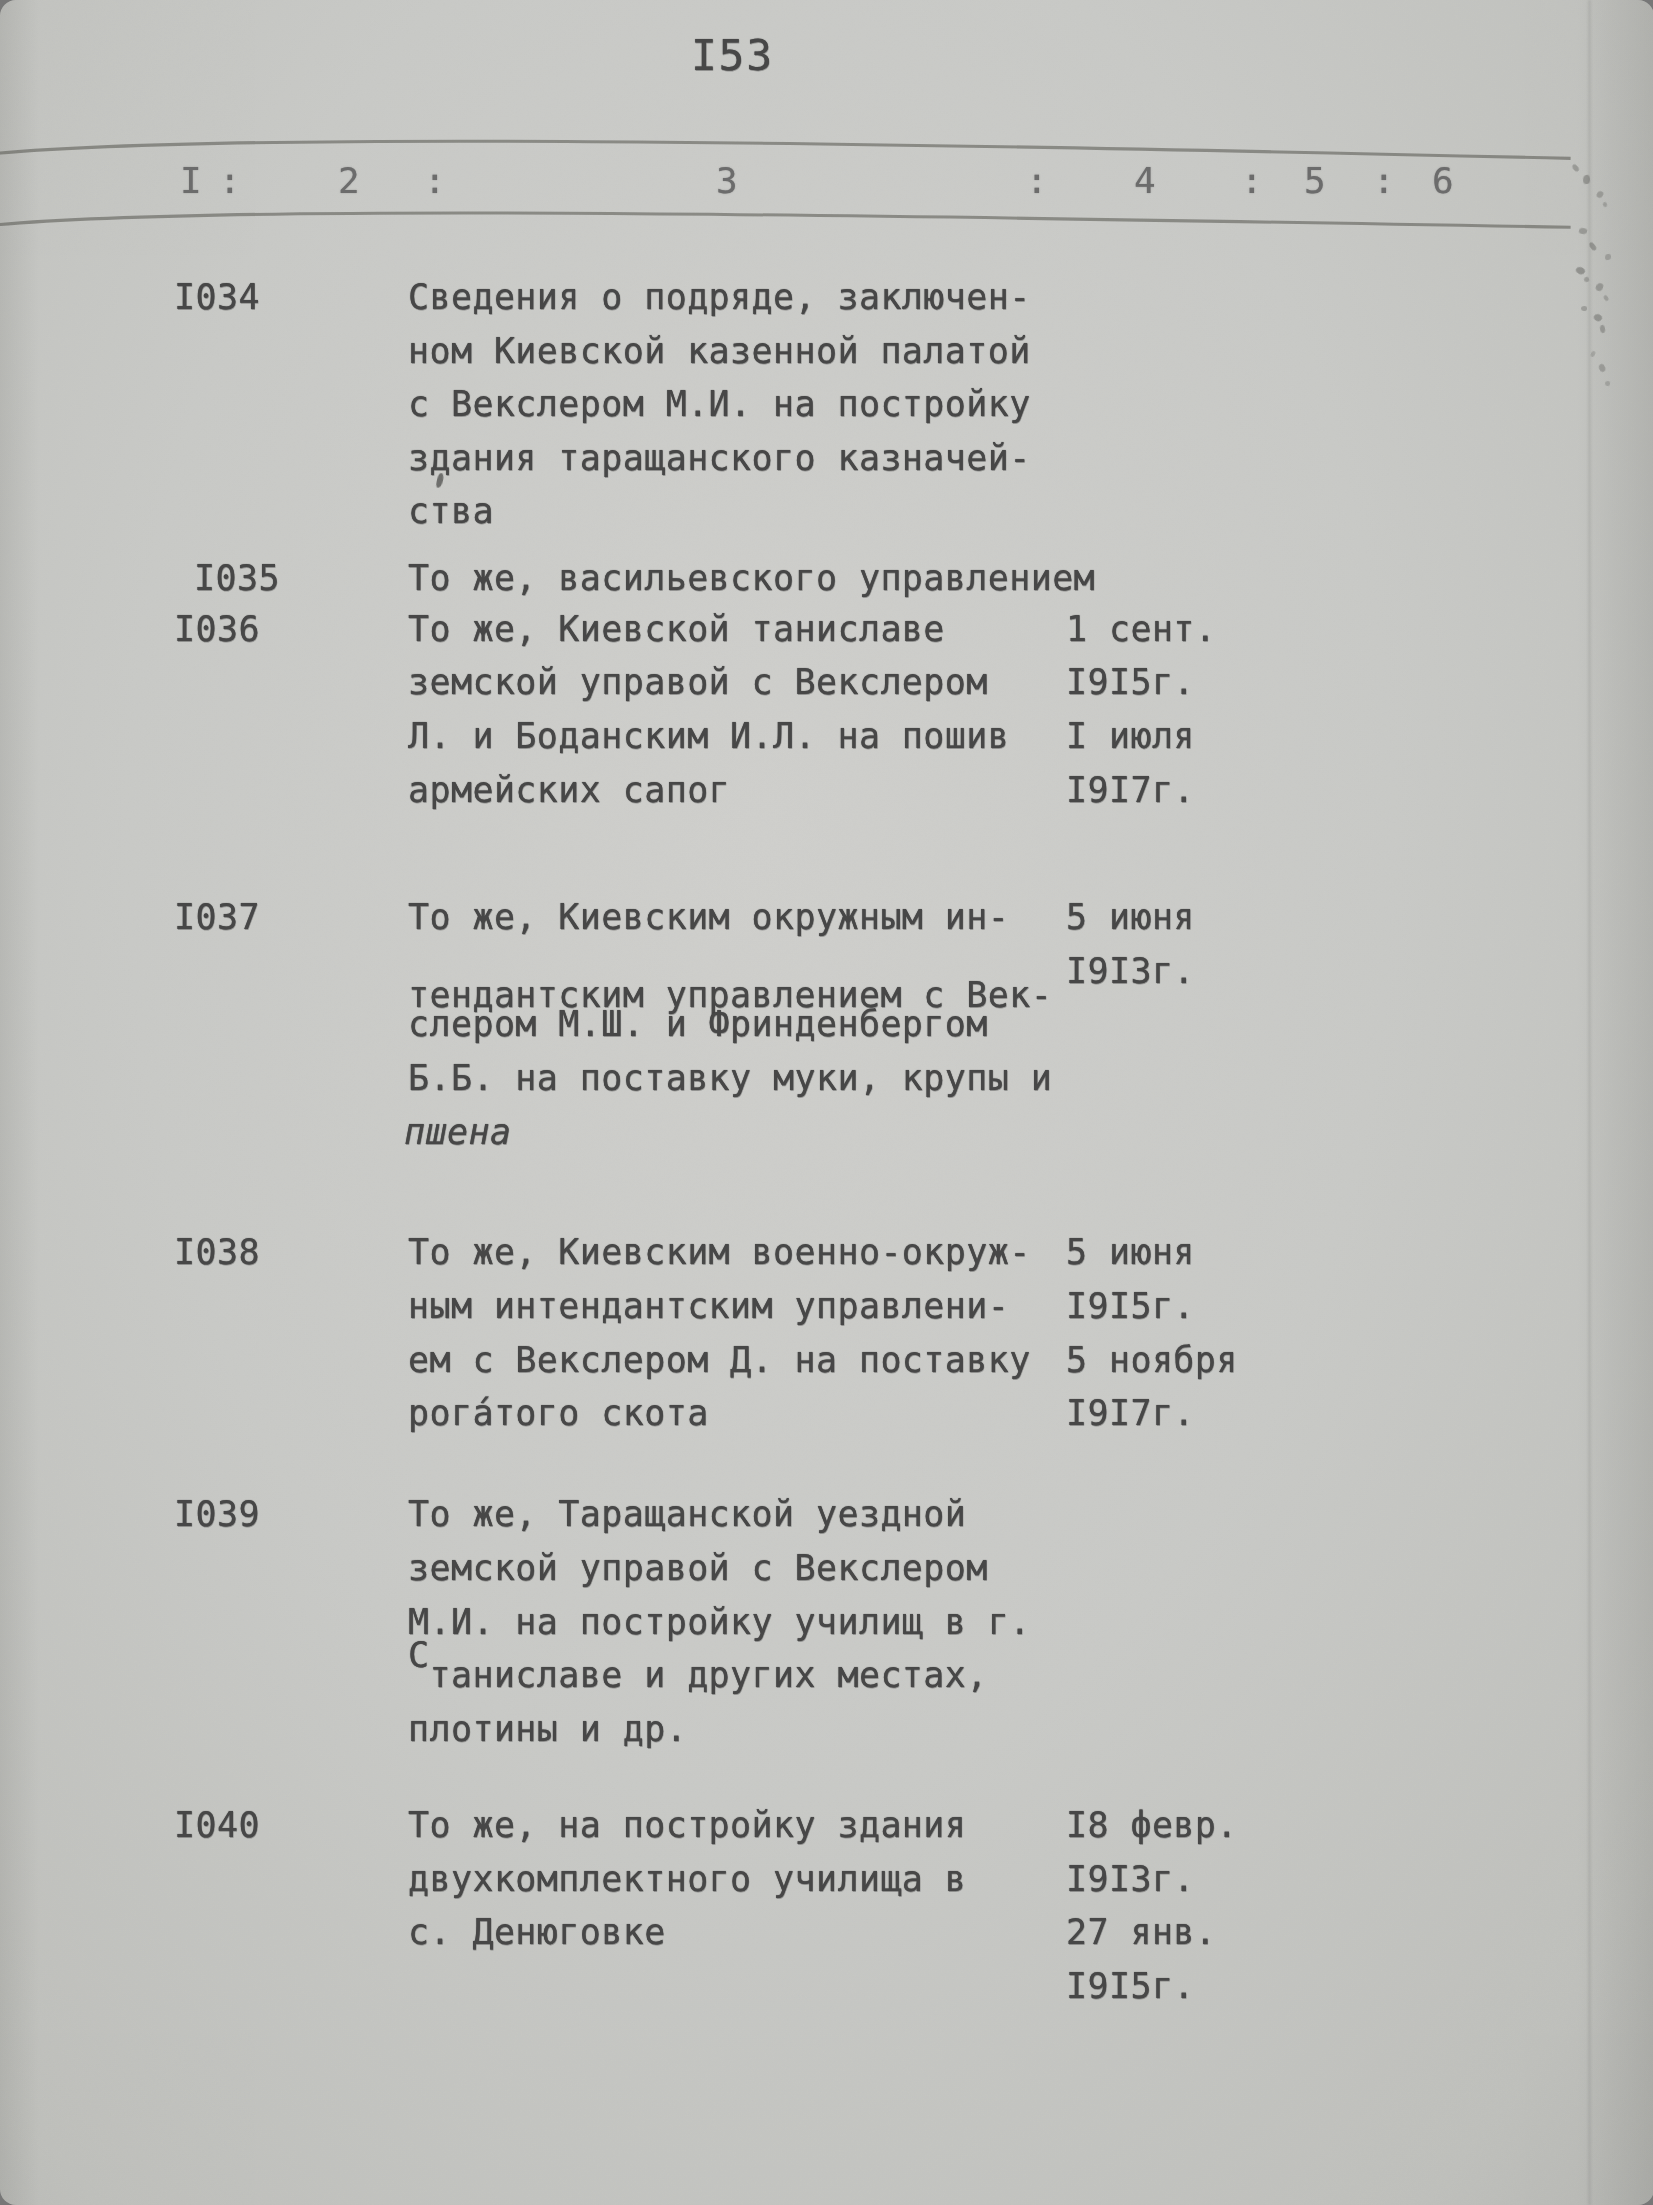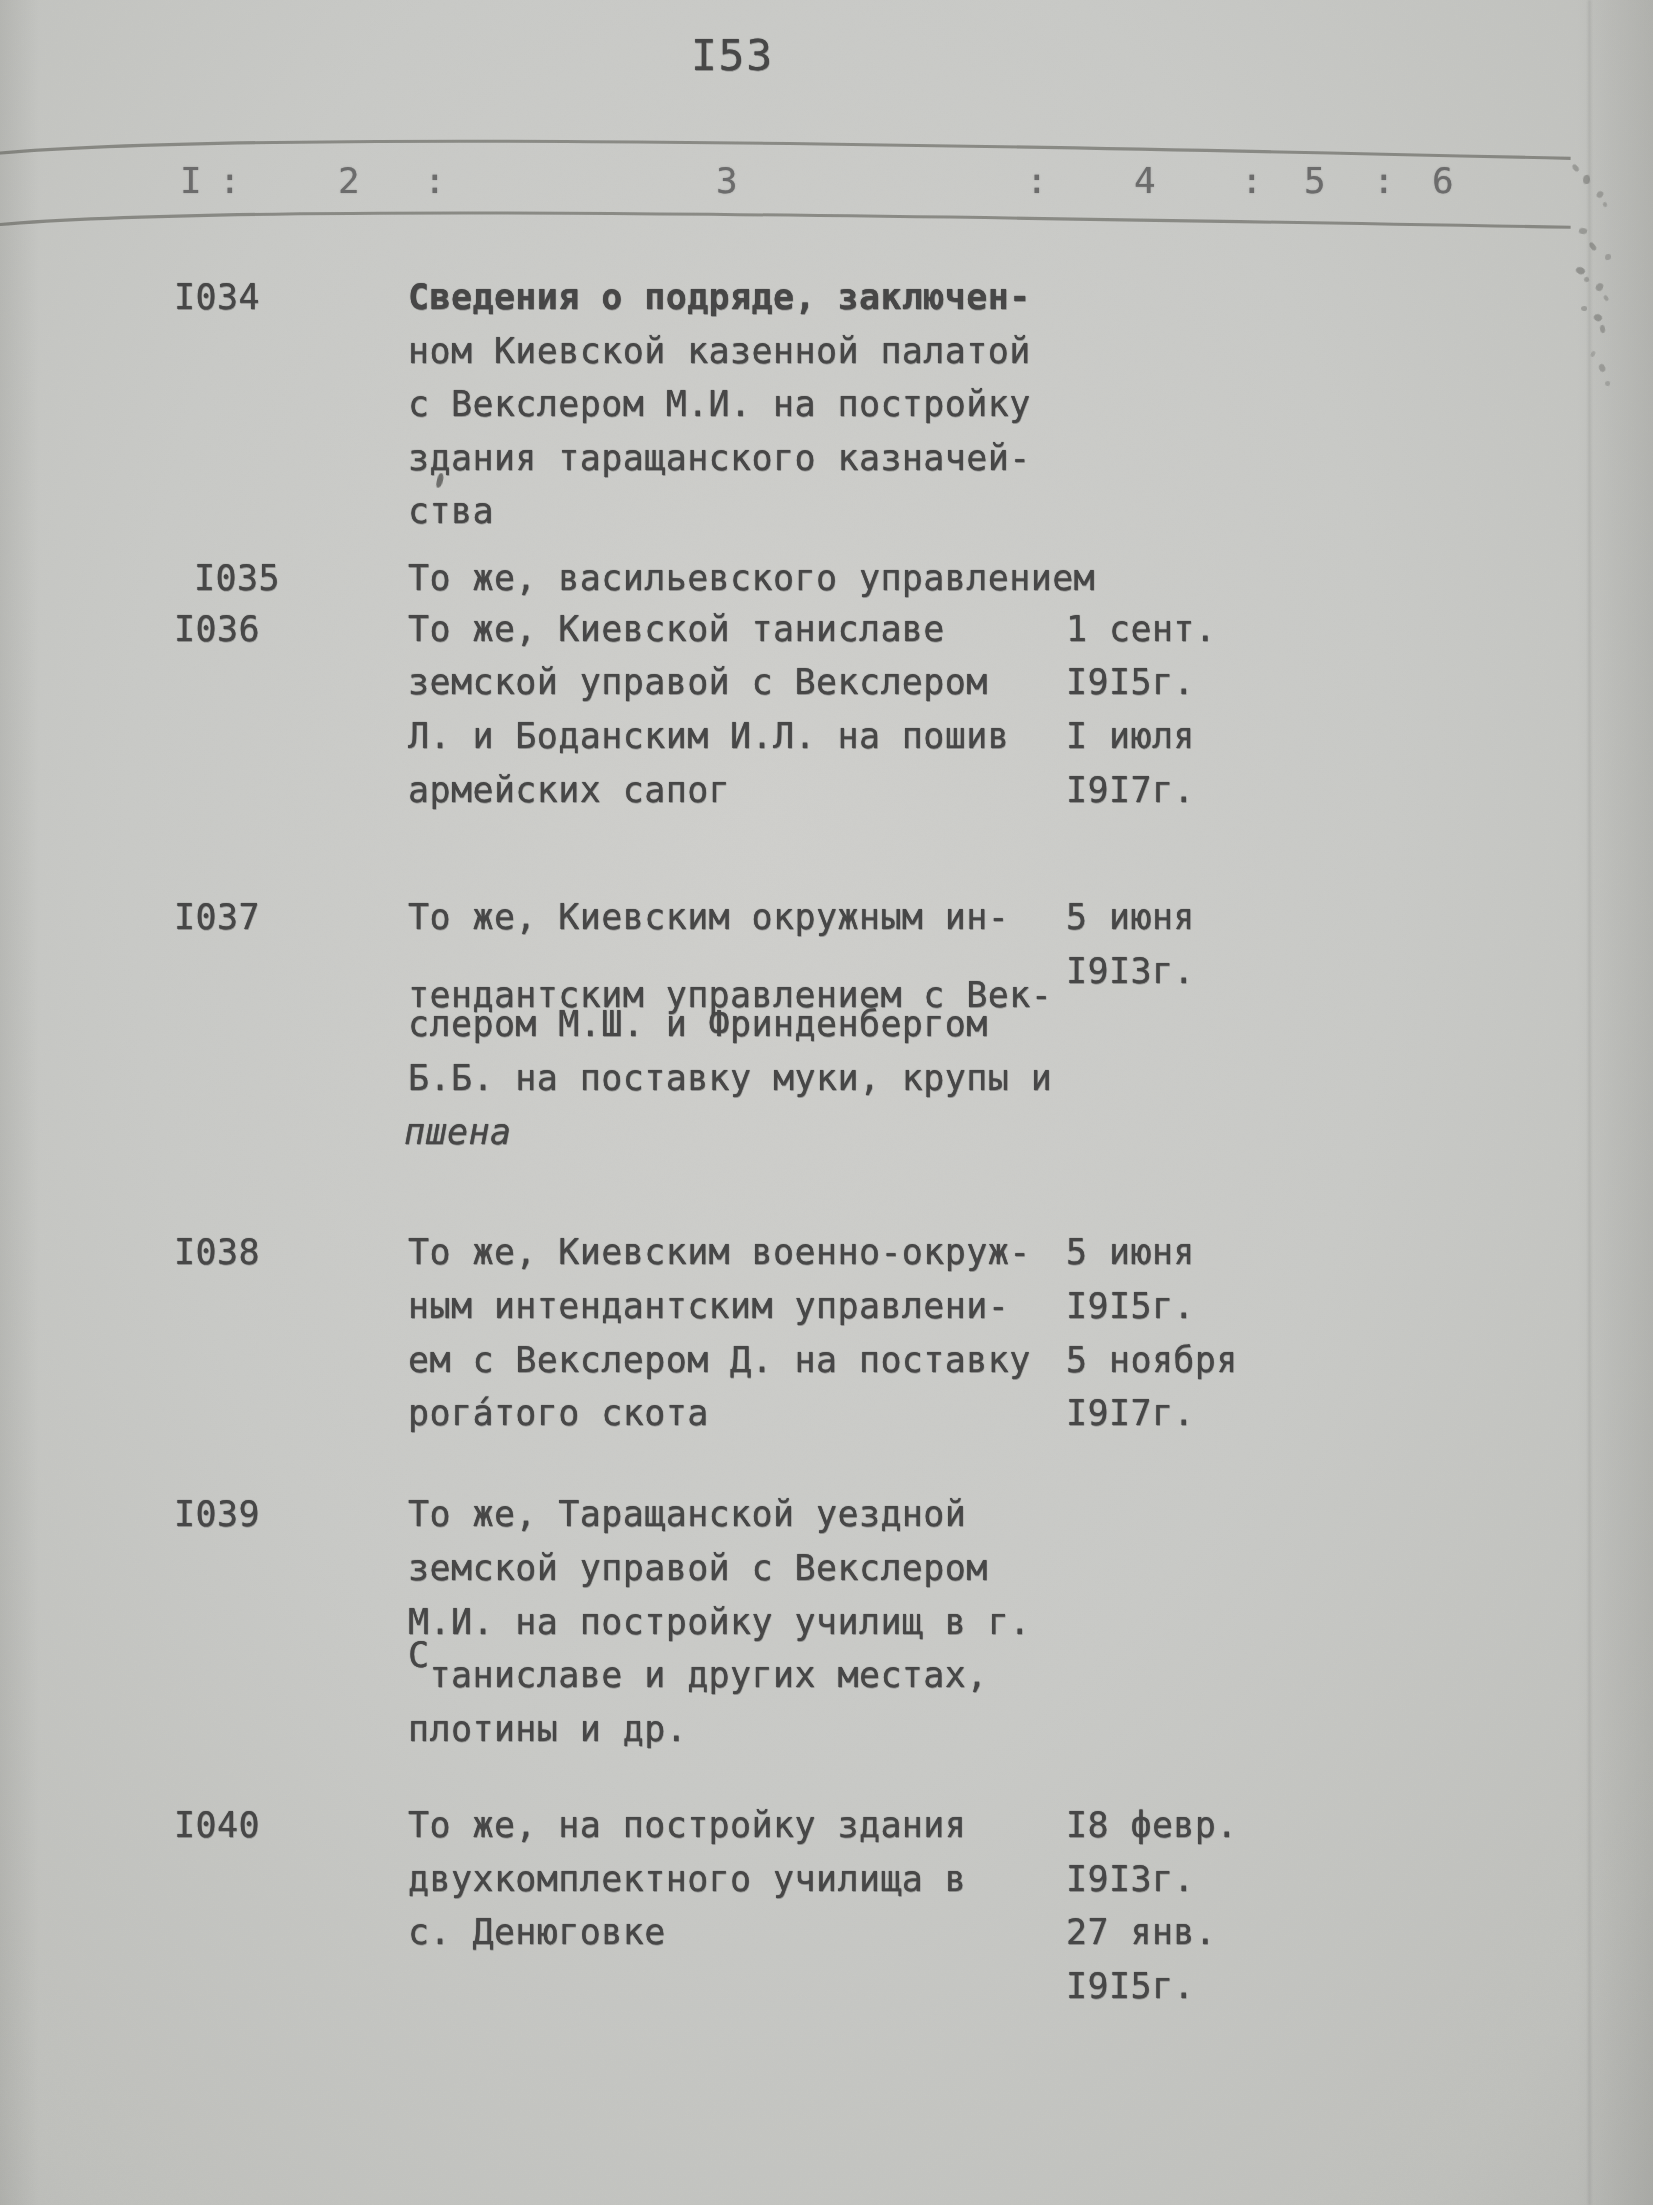--- a/index.html
+++ b/index.html
@@ -2,20 +2,21 @@
 <html style="font-size:13.6px"><head>
 <meta charset="utf-8">
 <style>
   html,body{margin:0;padding:0;background:#777;}
   .page{
     position:relative;
     width:1654px;height:2205px;
     background:radial-gradient(ellipse at 46% 38%, #d0d0cd 0%, #c9cac7 50%, #bfc0bc 88%, #b7b8b4 100%);
     overflow:hidden;
     font-family:"DejaVu Sans Mono", monospace;
+    border-radius:16px;
   }
   .typewriter{
     color:#474747;
     text-shadow:0 0 1px rgba(55,55,55,.85), 0.5px 0.5px 0.6px rgba(95,95,95,.45);
     filter:blur(0.3px);
   }
   .line{
     position:absolute;
     font-size:35px;
     line-height:1;
@@ -100,21 +101,21 @@
       <div class="header-label" style="left: 1134px; top: 163px;">4</div>
       <div class="header-label" style="left: 1241px; top: 163px;">:</div>
       <div class="header-label" style="left: 1304px; top: 163px;">5</div>
       <div class="header-label" style="left: 1373px; top: 163px;">:</div>
       <div class="header-label" style="left: 1432px; top: 163px;">6</div>
     </div>
 
   <div id="entries">
       <div>
         <div class="line typewriter" style="left: 174px; top: 280px;">I034</div>
-        <div class="line typewriter" style="left: 408px; top: 280px; font-weight: bold;">Сведения о подряде, заключен-</div>
+        <div class="line typewriter" style="left: 408px; top: 280px;">Сведения о подряде, заключен-</div>
         <div class="line typewriter" style="left: 408px; top: 334px;">ном Киевской казенной палатой</div>
         <div class="line typewriter" style="left: 408px; top: 387px;">с Векслером М.И. на постройку</div>
         <div class="line typewriter" style="left: 408px; top: 441px;">здания таращанского казначей-</div>
         <div class="line typewriter" style="left: 408px; top: 494px;">ства</div>
       </div>
       <div>
         <div class="line typewriter" style="left: 174px; top: 561px; margin-left: 20px;">I035</div>
         <div class="line typewriter" style="left: 408px; top: 561px;">То же, васильевского управлением</div>
       </div>
       <div>

